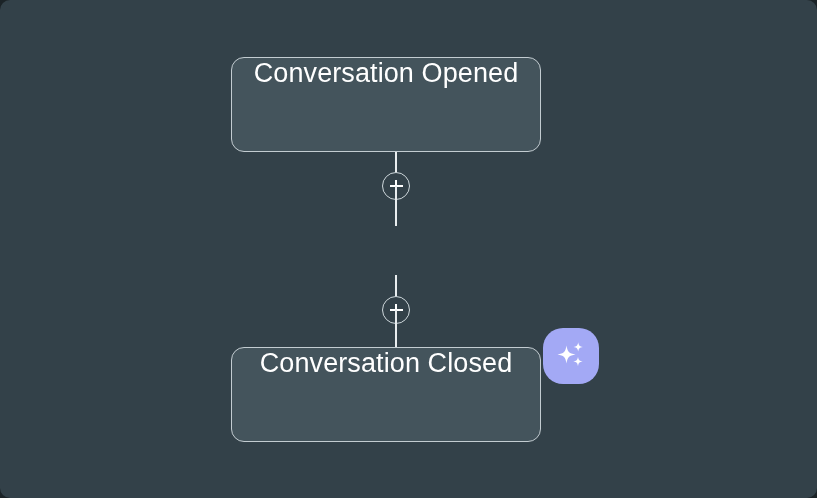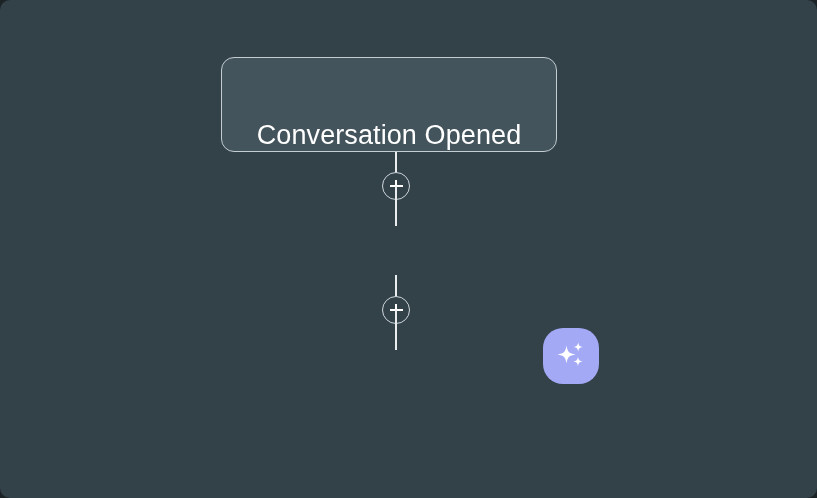--- a/index.html
+++ b/index.html
@@ -68,29 +68,29 @@
     width: 13px; height: 2px;
   }
   .plus-glyph::after {
     top: 0; left: 5.5px;
     width: 2px; height: 13px;
   }
 
   
   .node-box {
     position: absolute;
-    left: 221px;
-    width: 336px;
+    left: 231px;
+    width: 310px;
     height: 95px;
     background: #44545c;
     border: 1.5px solid #c3ccd1;
     border-radius: 13px;
     box-sizing: border-box;
     display: flex;
-    align-items: flex-end;
+    align-items: flex-start;
     justify-content: center;
     cursor: pointer;
   }
   .node-box-opened { top: 57px; }
   .node-box-closed { top: 347px; }
   .node-label {
     color: #ffffff;
     font-size: 27px;
     font-weight: 400;
     letter-spacing: 0.1px;
@@ -156,20 +156,23 @@
     <span class="plus-glyph"></span>
   </div>
 
   <div class="connector conn-4"></div>
 
   <div class="node-box node-box-opened">
     <span class="node-label">Conversation Opened</span>
   </div>
 
 
+  <div class="node-box node-box-closed">
+    <span class="node-label">Conversation Closed</span>
+  </div>
 
   <div class="sparkle-badge">
     <svg width="34" height="34" viewBox="0 0 34 34">
       <path d="M12.5 6.5 C13.6 13.0 15.0 14.4 21.5 15.5 C15.0 16.6 13.6 18.0 12.5 24.5 C11.4 18.0 10.0 16.6 3.5 15.5 C10.0 14.4 11.4 13.0 12.5 6.5 Z" fill="#ffffff"></path>
       <path d="M24.2 3.2 C24.8 6.6 25.5 7.3 28.9 7.9 C25.5 8.5 24.8 9.2 24.2 12.6 C23.6 9.2 22.9 8.5 19.5 7.9 C22.9 7.3 23.6 6.6 24.2 3.2 Z" fill="#ffffff"></path>
       <path d="M24.0 17.8 C24.6 21.2 25.3 21.9 28.7 22.5 C25.3 23.1 24.6 23.8 24.0 27.2 C23.4 23.8 22.7 23.1 19.3 22.5 C22.7 21.9 23.4 21.2 24.0 17.8 Z" fill="#ffffff"></path>
     </svg>
   </div>
 
 </div>

